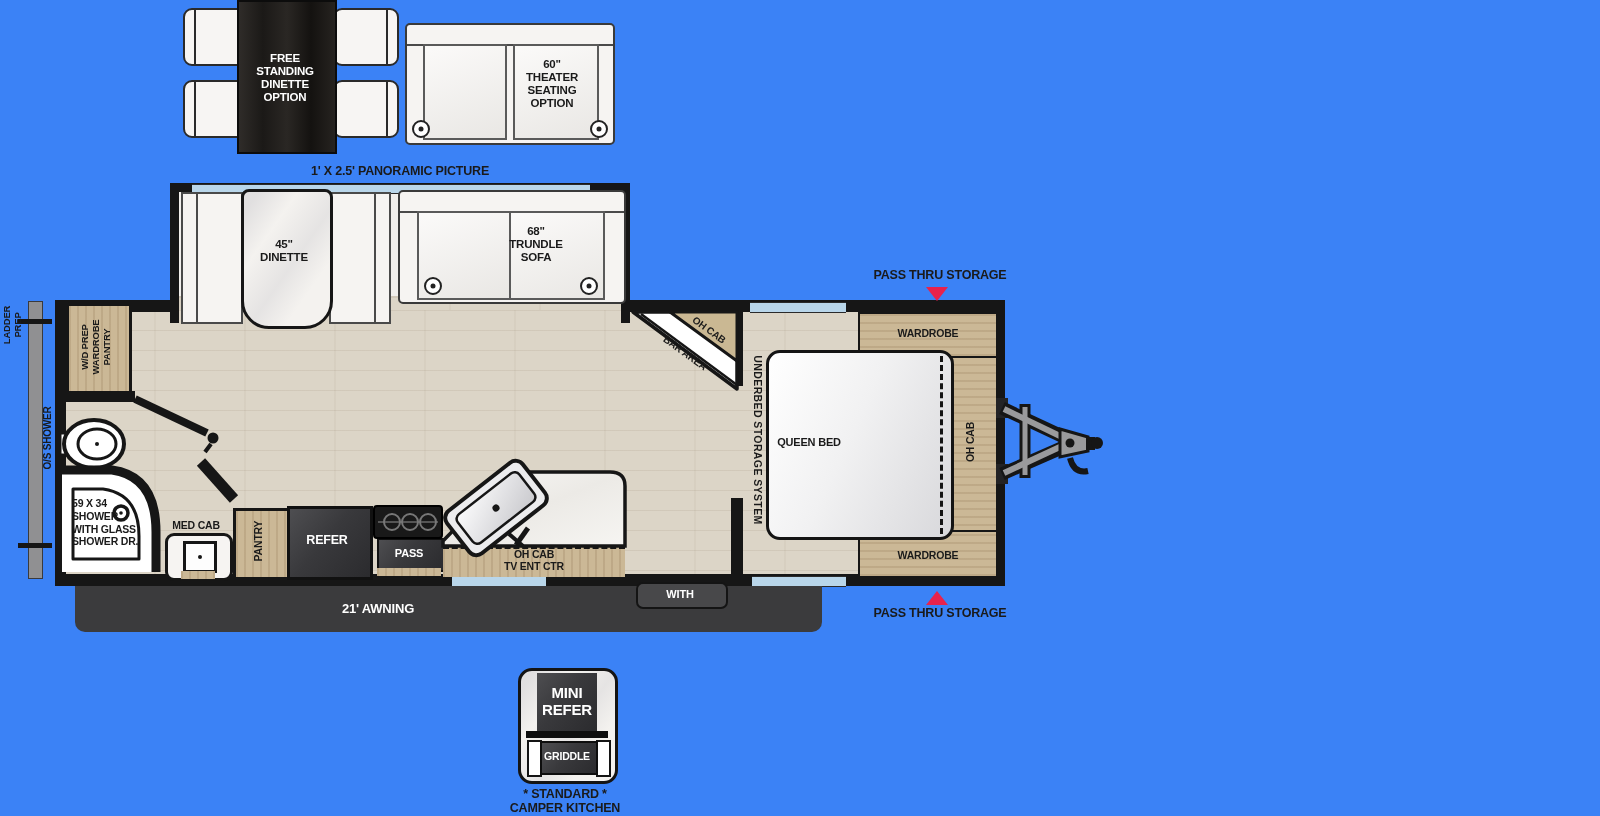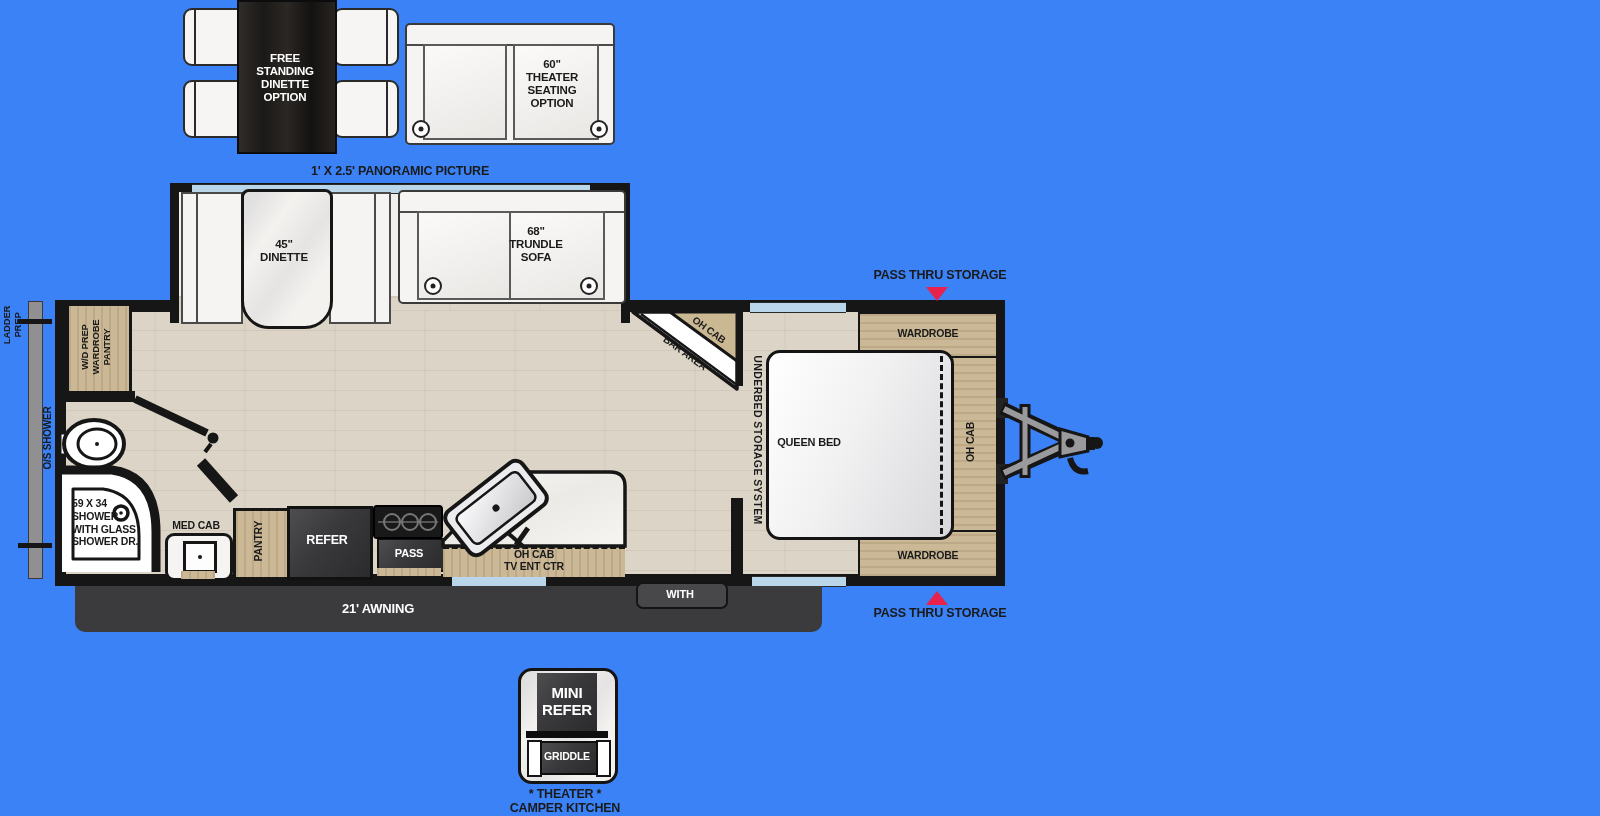--- a/index.html
+++ b/index.html
@@ -190,21 +190,21 @@
 
   <div class="abs marble" style="left:518px;top:668px;width:94px;height:110px;border:3.5px solid #141414;border-radius:14px;z-index:10;"></div>
   <div class="abs dark" style="left:537px;top:673px;width:60px;height:58px;z-index:11;"></div>
   <div class="lbl wht" style="left:567px;top:701px;font-size:15px;">MINI
 REFER</div>
   <div class="abs" style="left:526px;top:731px;width:82px;height:7px;background:#0e0e0e;z-index:12;"></div>
   <div class="abs" style="left:527px;top:740px;width:11px;height:33px;background:#fff;border:2px solid #141414;z-index:11;"></div>
   <div class="abs" style="left:596px;top:740px;width:11px;height:33px;background:#fff;border:2px solid #141414;z-index:11;"></div>
   <div class="abs dark" style="left:540px;top:741px;width:54px;height:30px;border:2px solid #0e0e0e;z-index:12;"></div>
   <div class="lbl wht" style="left:567px;top:757px;font-size:10.5px;white-space:nowrap;">GRIDDLE</div>
-  <div class="lbl" style="left:565px;top:794px;font-size:12.5px;white-space:nowrap;">* THEATER *</div>
+  <div class="lbl" style="left:565px;top:794px;font-size:12.5px;white-space:nowrap;">* STANDARD *</div>
   <div class="lbl" style="left:565px;top:808px;font-size:12.5px;white-space:nowrap;">CAMPER KITCHEN</div>
 
   <svg class="overlay" width="1600" height="816" viewBox="0 0 1600 816">
     <defs>
       <linearGradient id="marbleG" x1="0" y1="0" x2="1" y2="1">
         <stop offset="0" stop-color="#f9f8f6"></stop>
           <stop offset=".5" stop-color="#eceae6"></stop>
           <stop offset="1" stop-color="#f6f5f2"></stop>
       </linearGradient>
       <linearGradient id="steelG" x1="0" y1="0" x2="1" y2="1">

